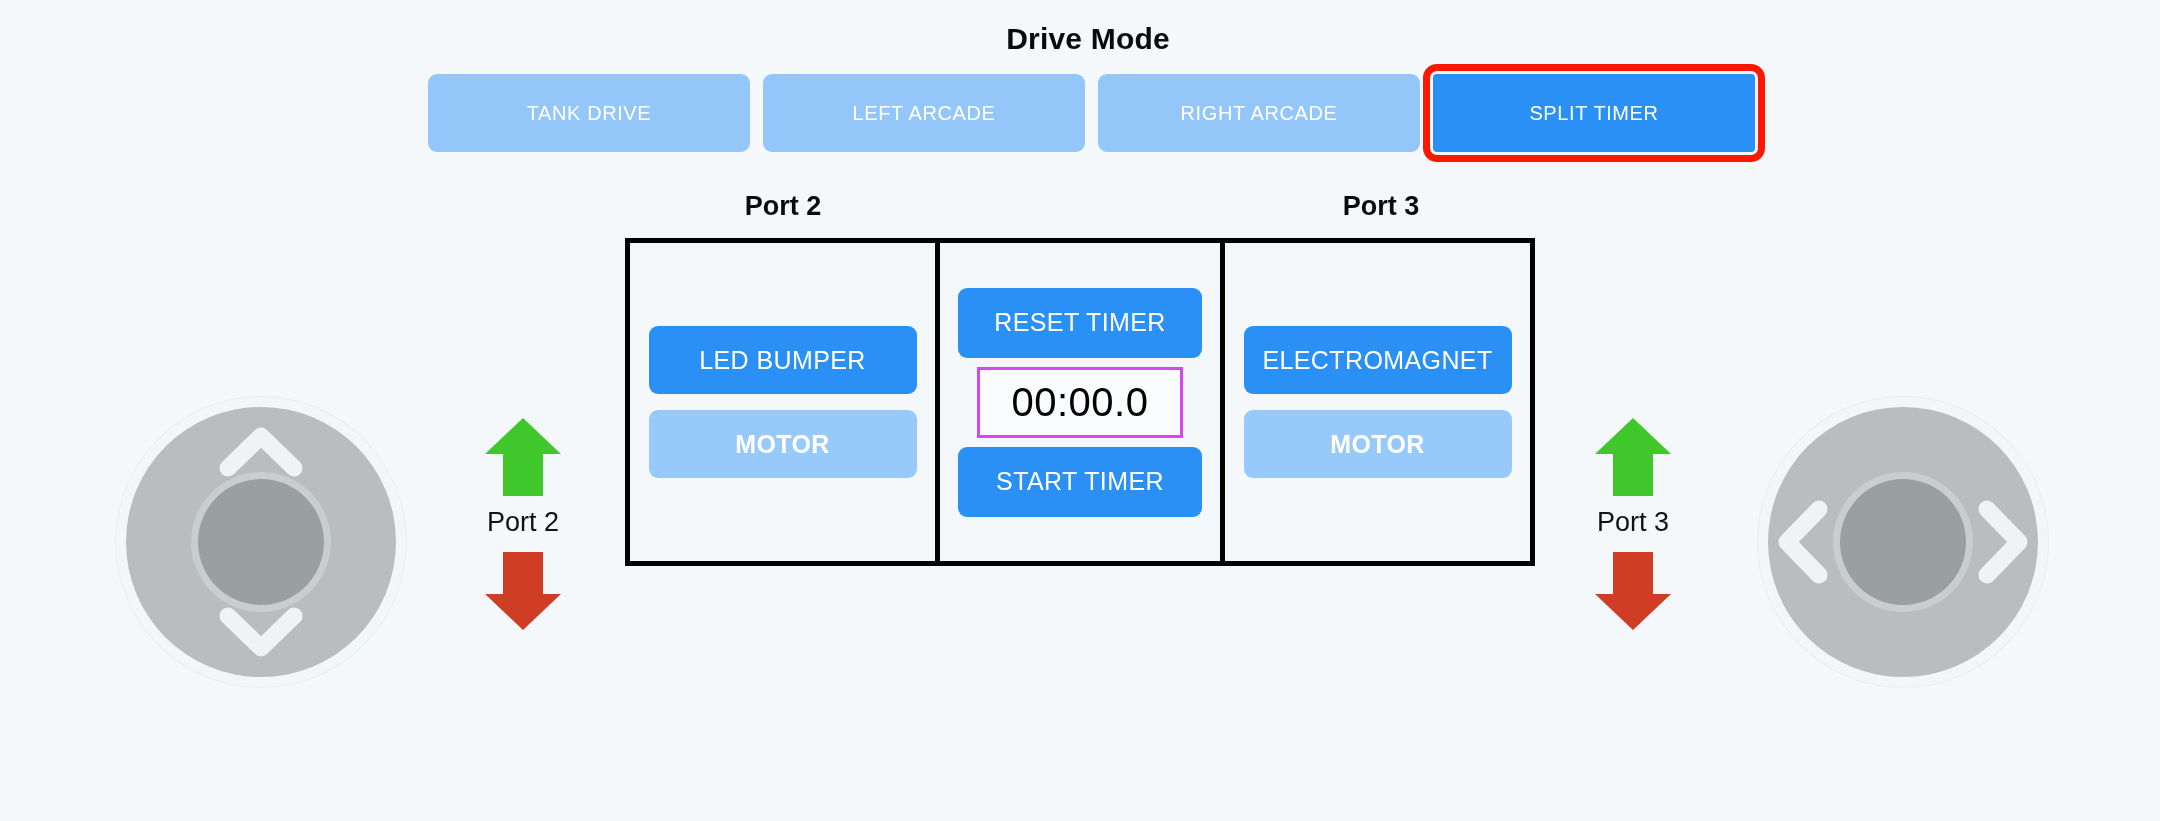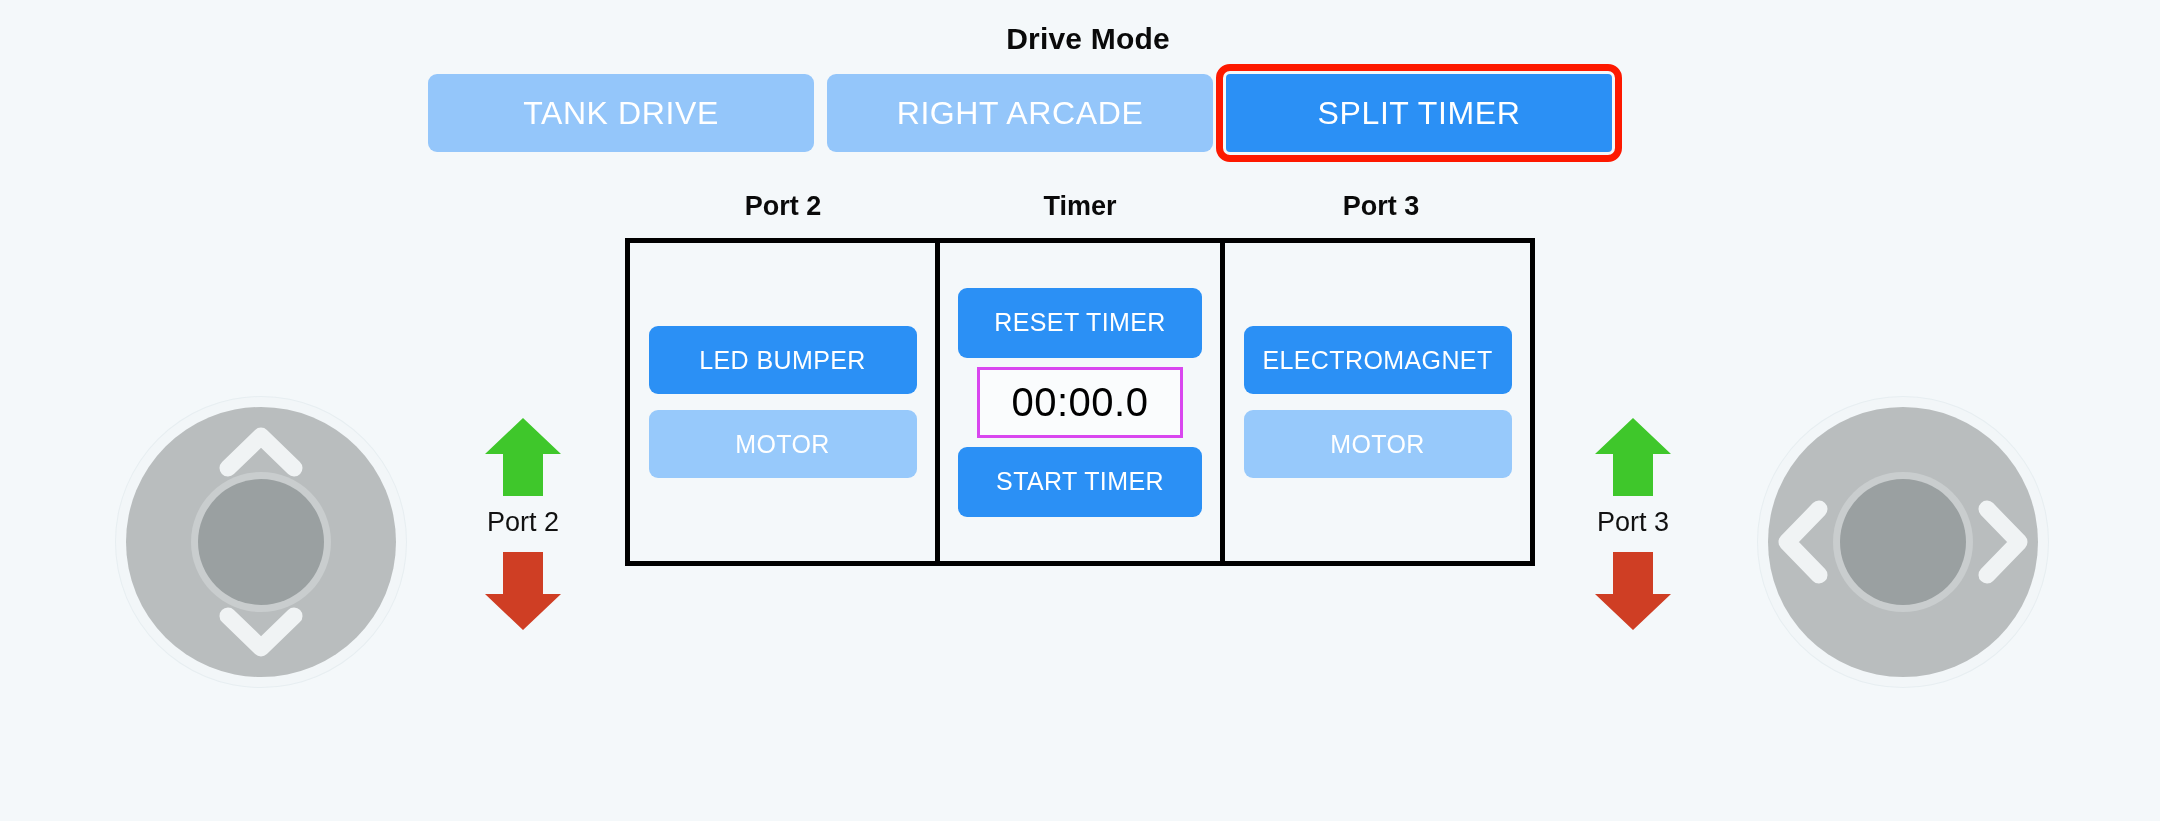--- a/index.html
+++ b/index.html
@@ -35,27 +35,27 @@
   
   #drive-mode-row {
     position: absolute;
     left: 428px;
     top: 74px;
     display: flex;
     gap: 13px;
     align-items: flex-start;
   }
   .mode-btn {
-    width: 386px;
+    width: 322px;
     height: 78px;
     border-radius: 9px;
     border: none;
     background: #94c6fa;
     color: #ffffff;
-    font-size: 32px;
+    font-size: 20px;
     font-family: "Liberation Sans", sans-serif;
     letter-spacing: 0.6px;
     display: flex;
     align-items: center;
     justify-content: center;
     cursor: pointer;
     padding: 0;
     box-sizing: border-box;
   }
   .mode-btn.selected {
@@ -122,21 +122,21 @@
     letter-spacing: 0.4px;
     display: flex;
     align-items: center;
     justify-content: center;
     cursor: pointer;
     padding: 0;
     white-space: nowrap;
   }
   .port-btn.primary { background: #2b90f5; }
   .port-btn.secondary { background: #97c9fb; }
-  .port-btn + .port-btn { margin-top: 16px; }
+  .port-btn + .port-btn { margin-top: 16px; font-weight: bold; }
 
   
   .timer-btn {
     width: 100%;
     max-width: 258px;
     height: 70px;
     border: none;
     border-radius: 9px;
     background: #2b90f5;
     color: #ffffff;
@@ -232,29 +232,31 @@
 
 <div class="stage">
 
   <div id="drive-mode-title">Drive Mode</div>
 
   <div id="drive-mode-row">
     <div class="mode-slot">
       <button class="mode-btn">TANK DRIVE</button>
     </div>
     <div class="mode-slot">
+      <button class="mode-btn">LEFT ARCADE</button>
+    </div>
+    <div class="mode-slot">
       <button class="mode-btn">RIGHT ARCADE</button>
     </div>
     <div class="mode-slot">
       <button class="mode-btn selected">SPLIT TIMER</button>
     </div>
   </div>
 
   <div class="section-header" id="header-port2">Port 2</div>
-  <div class="section-header" id="header-timer">Timer</div>
   <div class="section-header" id="header-port3">Port 3</div>
 
   <div id="control-panel">
 
     <div class="panel-col" id="col-port2">
       <button class="port-btn primary">LED BUMPER</button>
       <button class="port-btn secondary">MOTOR</button>
     </div>
 
     <div class="panel-col" id="col-timer">

